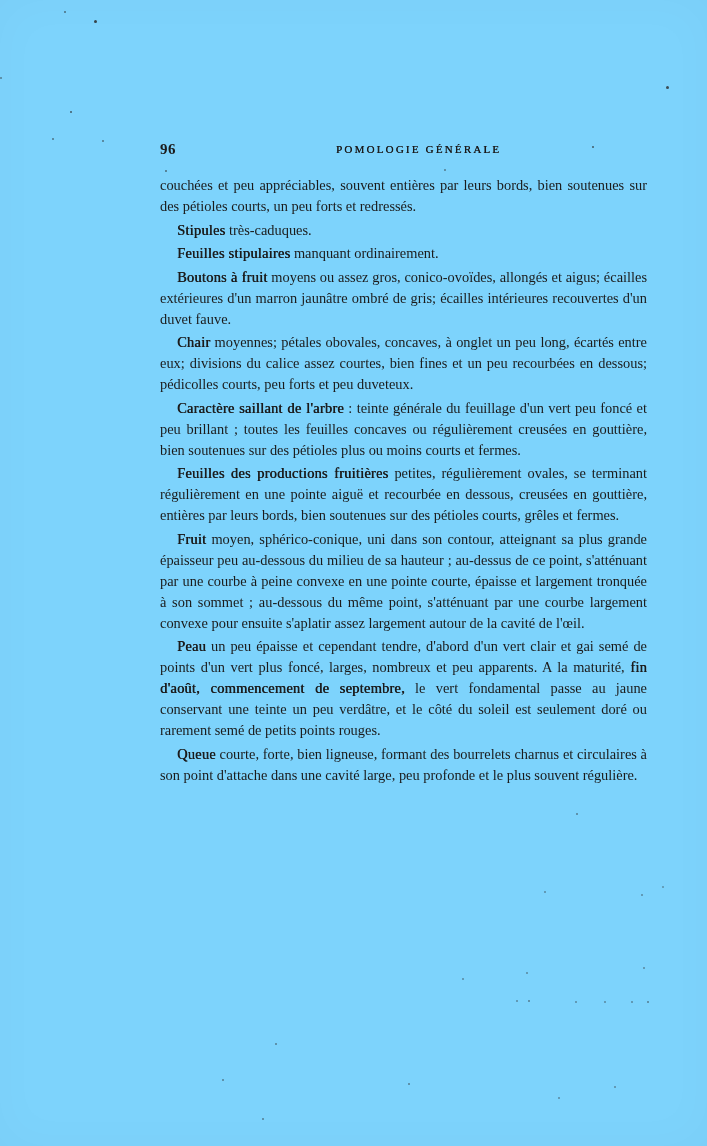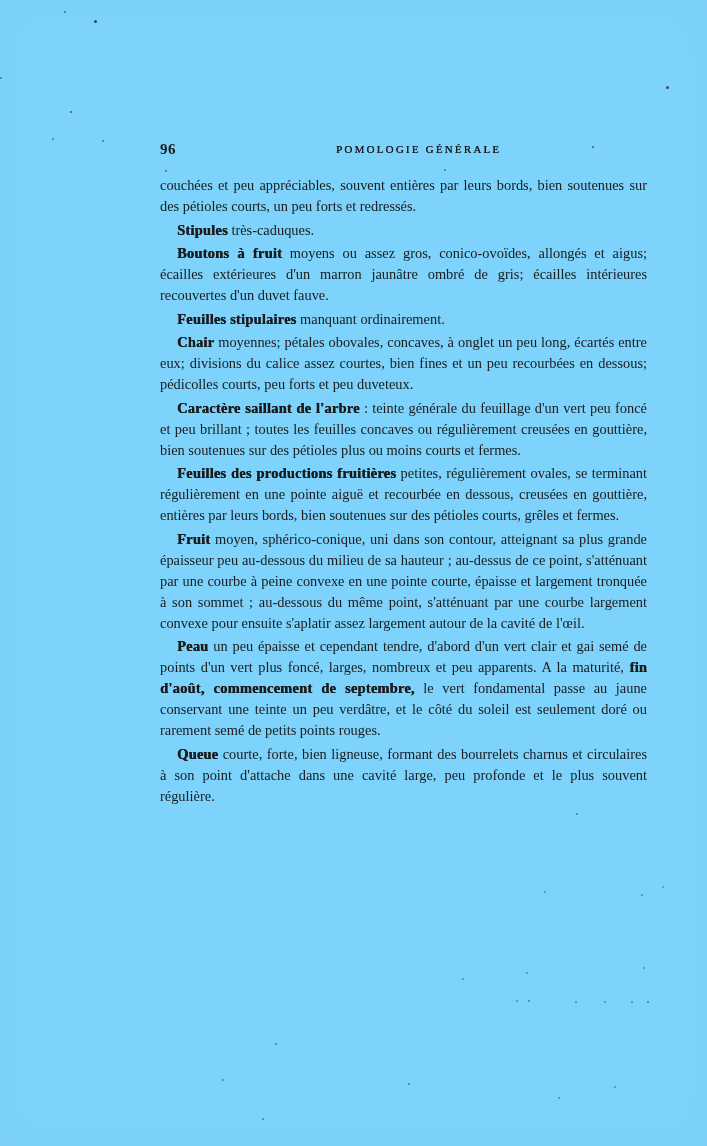--- a/index.html
+++ b/index.html
@@ -45,21 +45,21 @@
     hyphens: none;
   }
   .body-text p {
     margin: 0 0 2.5px 0;
     text-indent: 17px;
   }
   .body-text p.no-indent {
     text-indent: 0;
   }
   .hw {
-    font-weight: bold;
+    font-weight: normal;
     letter-spacing: 0.25px;
     text-shadow: 0.45px 0 0 currentColor;
   }
   .speck {
     position: absolute;
     background: #2a2a2a;
     border-radius: 50%;
   }
 </style>
 </head>
@@ -67,22 +67,22 @@
 
 <div class="page">
 
   <div class="folio">96</div>
 
   <div class="running-title">POMOLOGIE GÉNÉRALE</div>
 
   <div class="body-text">
       <p class="para no-indent"><span class="run">couchées et peu appréciables, souvent entières par leurs bords, bien soutenues sur des pétioles courts, un peu forts et redressés.</span></p>
       <p class="para"><span class="hw">Stipules</span><span class="run"> très-caduques.</span></p>
+      <p class="para"><span class="hw">Feuilles stipulaires</span><span class="run"> manquant ordinairement.</span></p>
       <p class="para"><span class="hw">Boutons à fruit</span><span class="run"> moyens ou assez gros, conico-ovoïdes, allongés et aigus; écailles extérieures d'un marron jaunâtre ombré de gris; écailles intérieures recouvertes d'un duvet fauve.</span></p>
-      <p class="para"><span class="hw">Feuilles stipulaires</span><span class="run"> manquant ordinairement.</span></p>
       <p class="para"><span class="hw">Chair</span><span class="run"> moyennes; pétales obovales, concaves, à onglet un peu long, écartés entre eux; divisions du calice assez courtes, bien fines et un peu recourbées en dessous; pédicolles courts, peu forts et peu duveteux.</span></p>
       <p class="para"><span class="hw">Caractère saillant de l'arbre</span><span class="run"> : teinte générale du feuillage d'un vert peu foncé et peu brillant ; toutes les feuilles concaves ou régulièrement creusées en gouttière, bien soutenues sur des pétioles plus ou moins courts et fermes.</span></p>
       <p class="para"><span class="hw">Feuilles des productions fruitières</span><span class="run"> petites, régulièrement ovales, se terminant régulièrement en une pointe aiguë et recourbée en dessous, creusées en gouttière, entières par leurs bords, bien soutenues sur des pétioles courts, grêles et fermes.</span></p>
       <p class="para"><span class="hw">Fruit</span><span class="run"> moyen, sphérico-conique, uni dans son contour, atteignant sa plus grande épaisseur peu au-dessous du milieu de sa hauteur ; au-dessus de ce point, s'atténuant par une courbe à peine convexe en une pointe courte, épaisse et largement tronquée à son sommet ; au-dessous du même point, s'atténuant par une courbe largement convexe pour ensuite s'aplatir assez largement autour de la cavité de l'œil.</span></p>
       <p class="para"><span class="hw">Peau</span><span class="run"> un peu épaisse et cependant tendre, d'abord d'un vert clair et gai semé de points d'un vert plus foncé, larges, nombreux et peu apparents. A la maturité, </span><span class="hw">fin d'août, commencement de septembre,</span><span class="run"> le vert fondamental passe au jaune conservant une teinte un peu verdâtre, et le côté du soleil est seulement doré ou rarement semé de petits points rouges.</span></p>
       <p class="para"><span class="hw">Queue</span><span class="run"> courte, forte, bien ligneuse, formant des bourrelets charnus et circulaires à son point d'attache dans une cavité large, peu profonde et le plus souvent régulière.</span></p>
     </div>
 
   <div>
       <div class="speck" style="left: 64px; top: 11px; width: 2px; height: 2px; opacity: 0.6;"></div>

